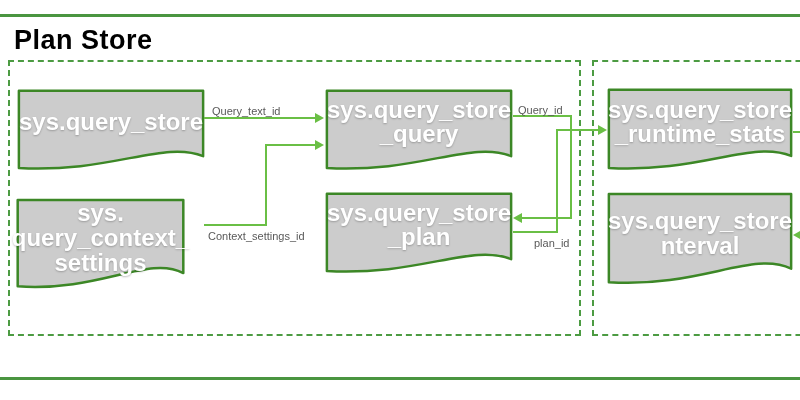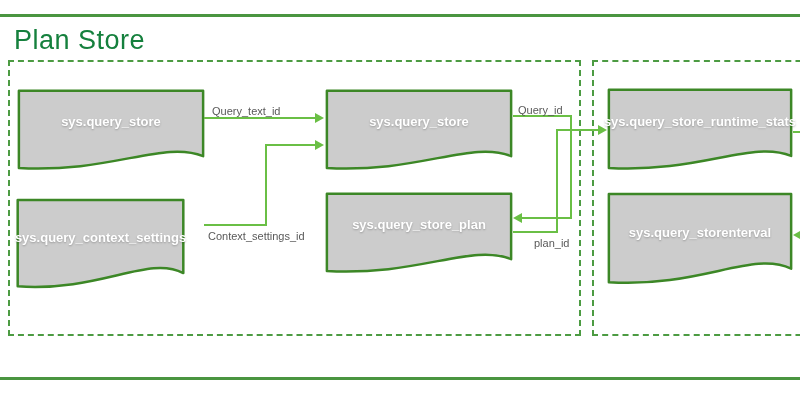--- a/index.html
+++ b/index.html
@@ -7,37 +7,37 @@
     width:800px; height:400px; overflow:hidden; position:relative;
     font-family:"Liberation Sans", sans-serif;
   }
   .stage { position:absolute; left:0; top:0; width:800px; height:400px; }
 
   .rule { position:absolute; left:0; width:800px; height:3px; background:#4a9540; }
   #rule-top { top:14px; }
   #rule-bottom { top:377px; }
 
   .section-title {
-    position:absolute; font-size:27px; font-weight:400; color:#15803d;
+    position:absolute; font-size:27px; font-weight:700; color:#000000;
     letter-spacing:0.5px; white-space:nowrap;text-align:center;
   }
   #title-plan { left:14px; top:25px; }
   #title-runtime { left:603px; top:25px; }
 
   .dashed-region { position:absolute; border:2px dashed #4c9b42; box-sizing:border-box; }
   #region-plan { left:8px; top:60px; width:573px; height:276px; }
   #region-runtime { left:592px; top:60px; width:240px; height:276px; }
 
   .node { position:absolute; }
   .node svg { position:absolute; left:0; top:0; width:100%; height:100%; overflow:visible; }
   .node path.doc { stroke:#3c8726; stroke-width:2.5; stroke-linejoin:round; fill:#ccc; }
   .node .txt {
     position:absolute; left:0; right:0; top:2%; height:74%;
-    display:flex; flex-direction:row; align-items:center; justify-content:center;
-    color:#ffffff; font-weight:bold; font-size:13px; line-height:24px;
+    display:flex; flex-direction:column; align-items:center; justify-content:center;
+    color:#ffffff; font-weight:bold; font-size:24px; line-height:24px;
     text-align:center; text-shadow:0 1px 2px rgba(0,0,0,0.25); white-space:nowrap;
   }
   .node.three .txt { height:80%; line-height:25px; }
 
   #node-query-text   { left:17px;  top:89px;  width:188px; height:85px; }
   #node-context      { left:16px;  top:198px; width:169px; height:95px; }
   #node-query        { left:325px; top:89px;  width:188px; height:85px; }
   #node-plan         { left:325px; top:192px; width:188px; height:85px; }
   #node-rstats       { left:607px; top:88px;  width:186px; height:86px; }
   #node-rinterval    { left:607px; top:192px; width:186px; height:97px; }
@@ -80,20 +80,21 @@
       <div>settings</div>
     </div>
   </div>
 
   <div id="node-query" class="node">
     <svg viewBox="0 0 200 100" preserveAspectRatio="none">
       <path class="doc" vector-effect="non-scaling-stroke" d="M2,2 L198,2 L198,79 C156,60 100,99 2,93 Z" fill="#0e67b2"></path>
     </svg>
     <div class="txt">
       <div>sys.query_store</div>
+      <div>_query</div>
     </div>
   </div>
 
   <div id="node-plan" class="node">
     <svg viewBox="0 0 200 100" preserveAspectRatio="none">
       <path class="doc" vector-effect="non-scaling-stroke" d="M2,2 L198,2 L198,79 C156,60 100,99 2,93 Z" fill="#0e67b2"></path>
     </svg>
     <div class="txt">
       <div>sys.query_store</div>
       <div>_plan</div>

